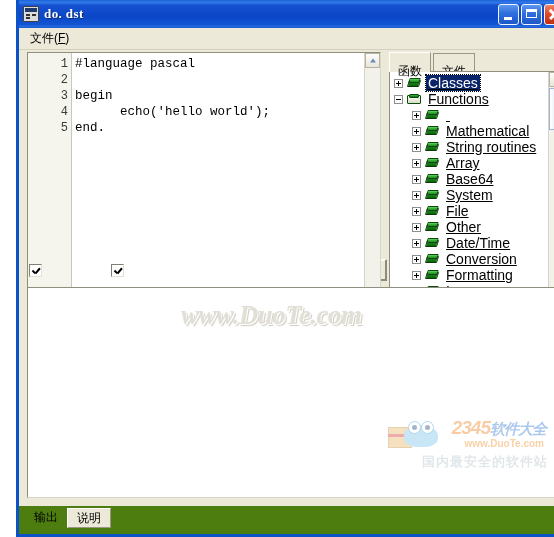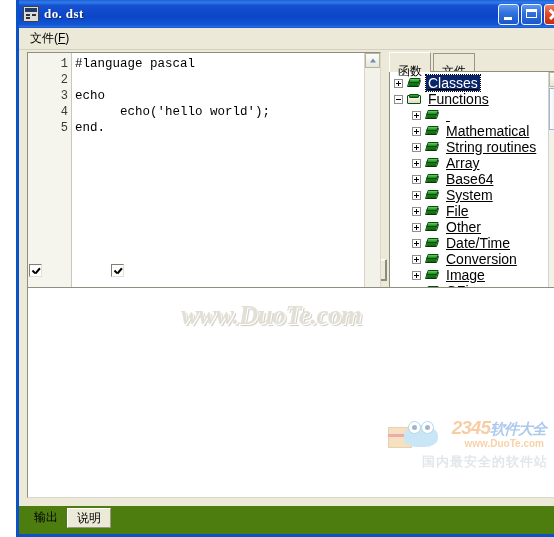--- a/index.html
+++ b/index.html
@@ -549,21 +549,21 @@
   <div id="main">
 
     <div id="editor-wrap">
       <div id="gutter">
           <div>1</div>
           <div>2</div>
           <div>3</div>
           <div>4</div>
           <div>5</div>
         </div>
-      <div id="code"><div>#language pascal</div><div>&nbsp;</div><div>echo</div><div>      echo('hello world');</div><div>end.</div></div>
+      <div id="code"><div>#language pascal</div><div>&nbsp;</div><div>begin</div><div>      echo('hello world');</div><div>end.</div></div>
       <div id="ed-vscroll">
         <div class="sbtn top">
             <span class="arr up"></span>
           </div>
         <div class="sbtn bot">
             <span class="arr down"></span>
           </div>
       </div>
     </div>
 
@@ -637,20 +637,25 @@
             </div>
             <div class="node lvl2">
               <span class="tog plus"></span>
               <span class="book"></span>
               <span class="nlabel">Date/Time</span>
             </div>
             <div class="node lvl2">
               <span class="tog plus"></span>
               <span class="book"></span>
               <span class="nlabel">Conversion</span>
+            </div>
+            <div class="node lvl2">
+              <span class="tog plus"></span>
+              <span class="book"></span>
+              <span class="nlabel">Formatting</span>
             </div>
             <div class="node lvl2">
               <span class="tog plus"></span>
               <span class="book"></span>
               <span class="nlabel">Image</span>
             </div>
             <div class="node lvl2">
               <span class="tog plus"></span>
               <span class="book"></span>
               <span class="nlabel">GZip</span>

